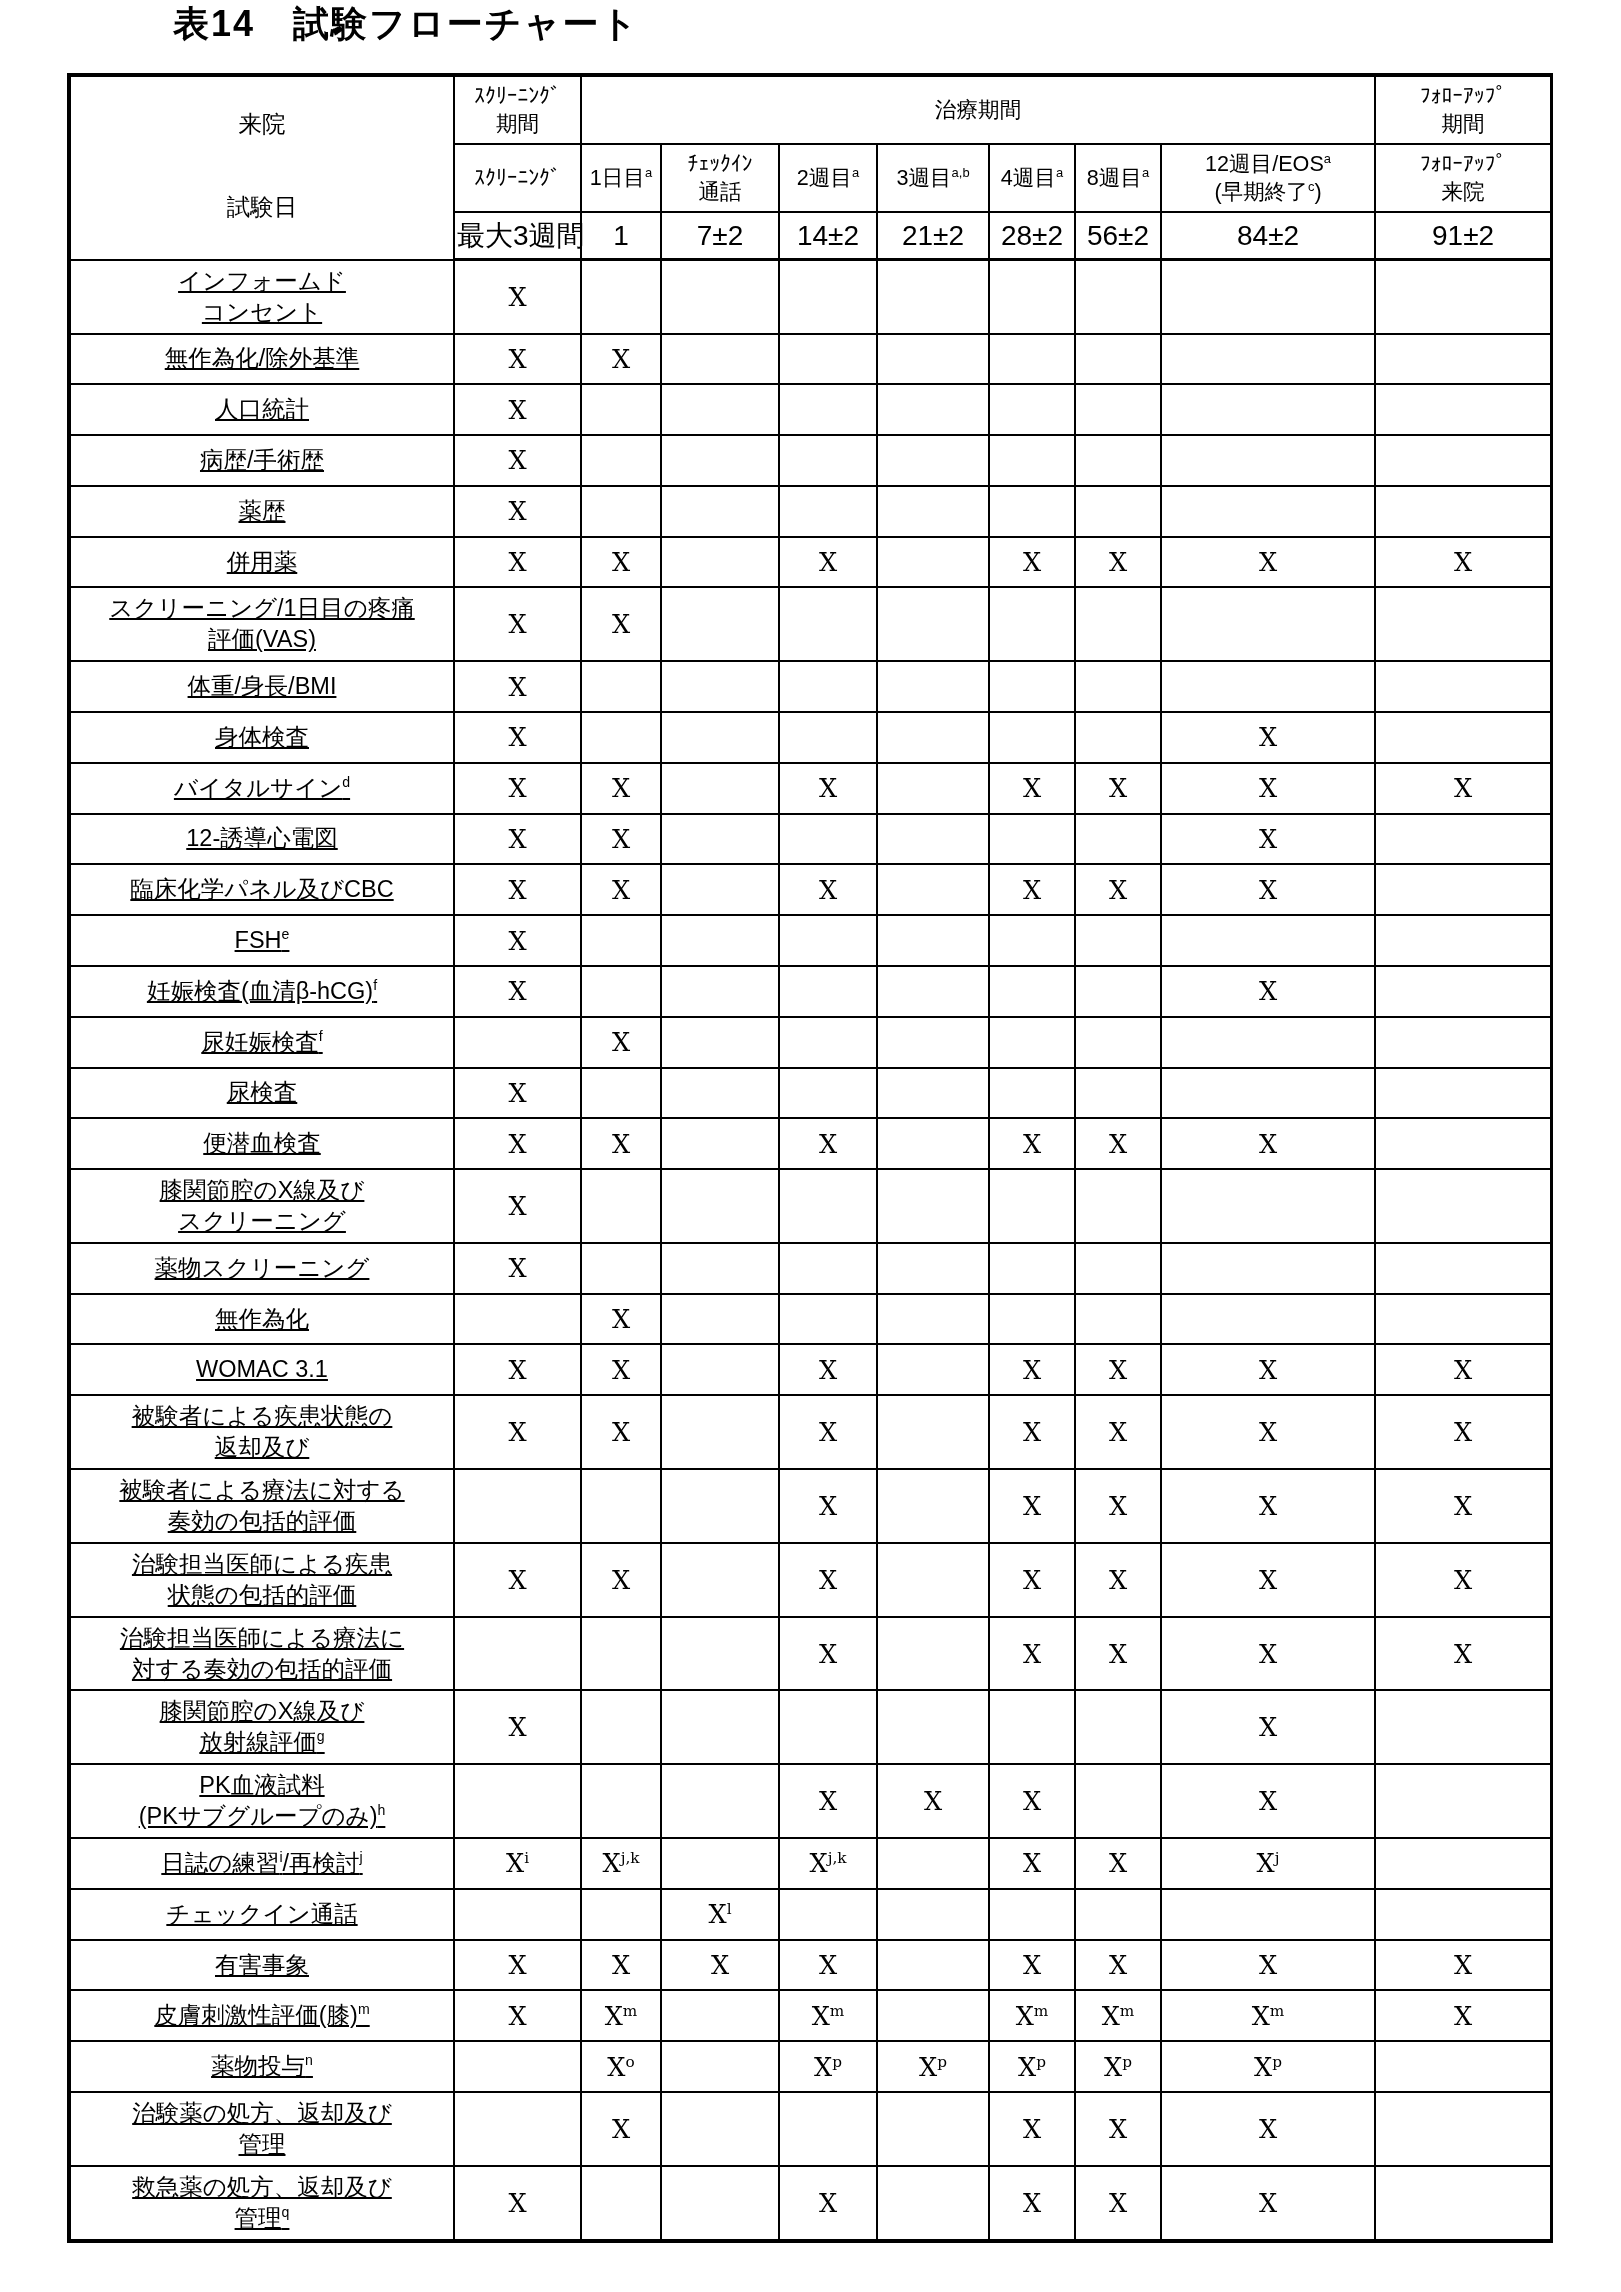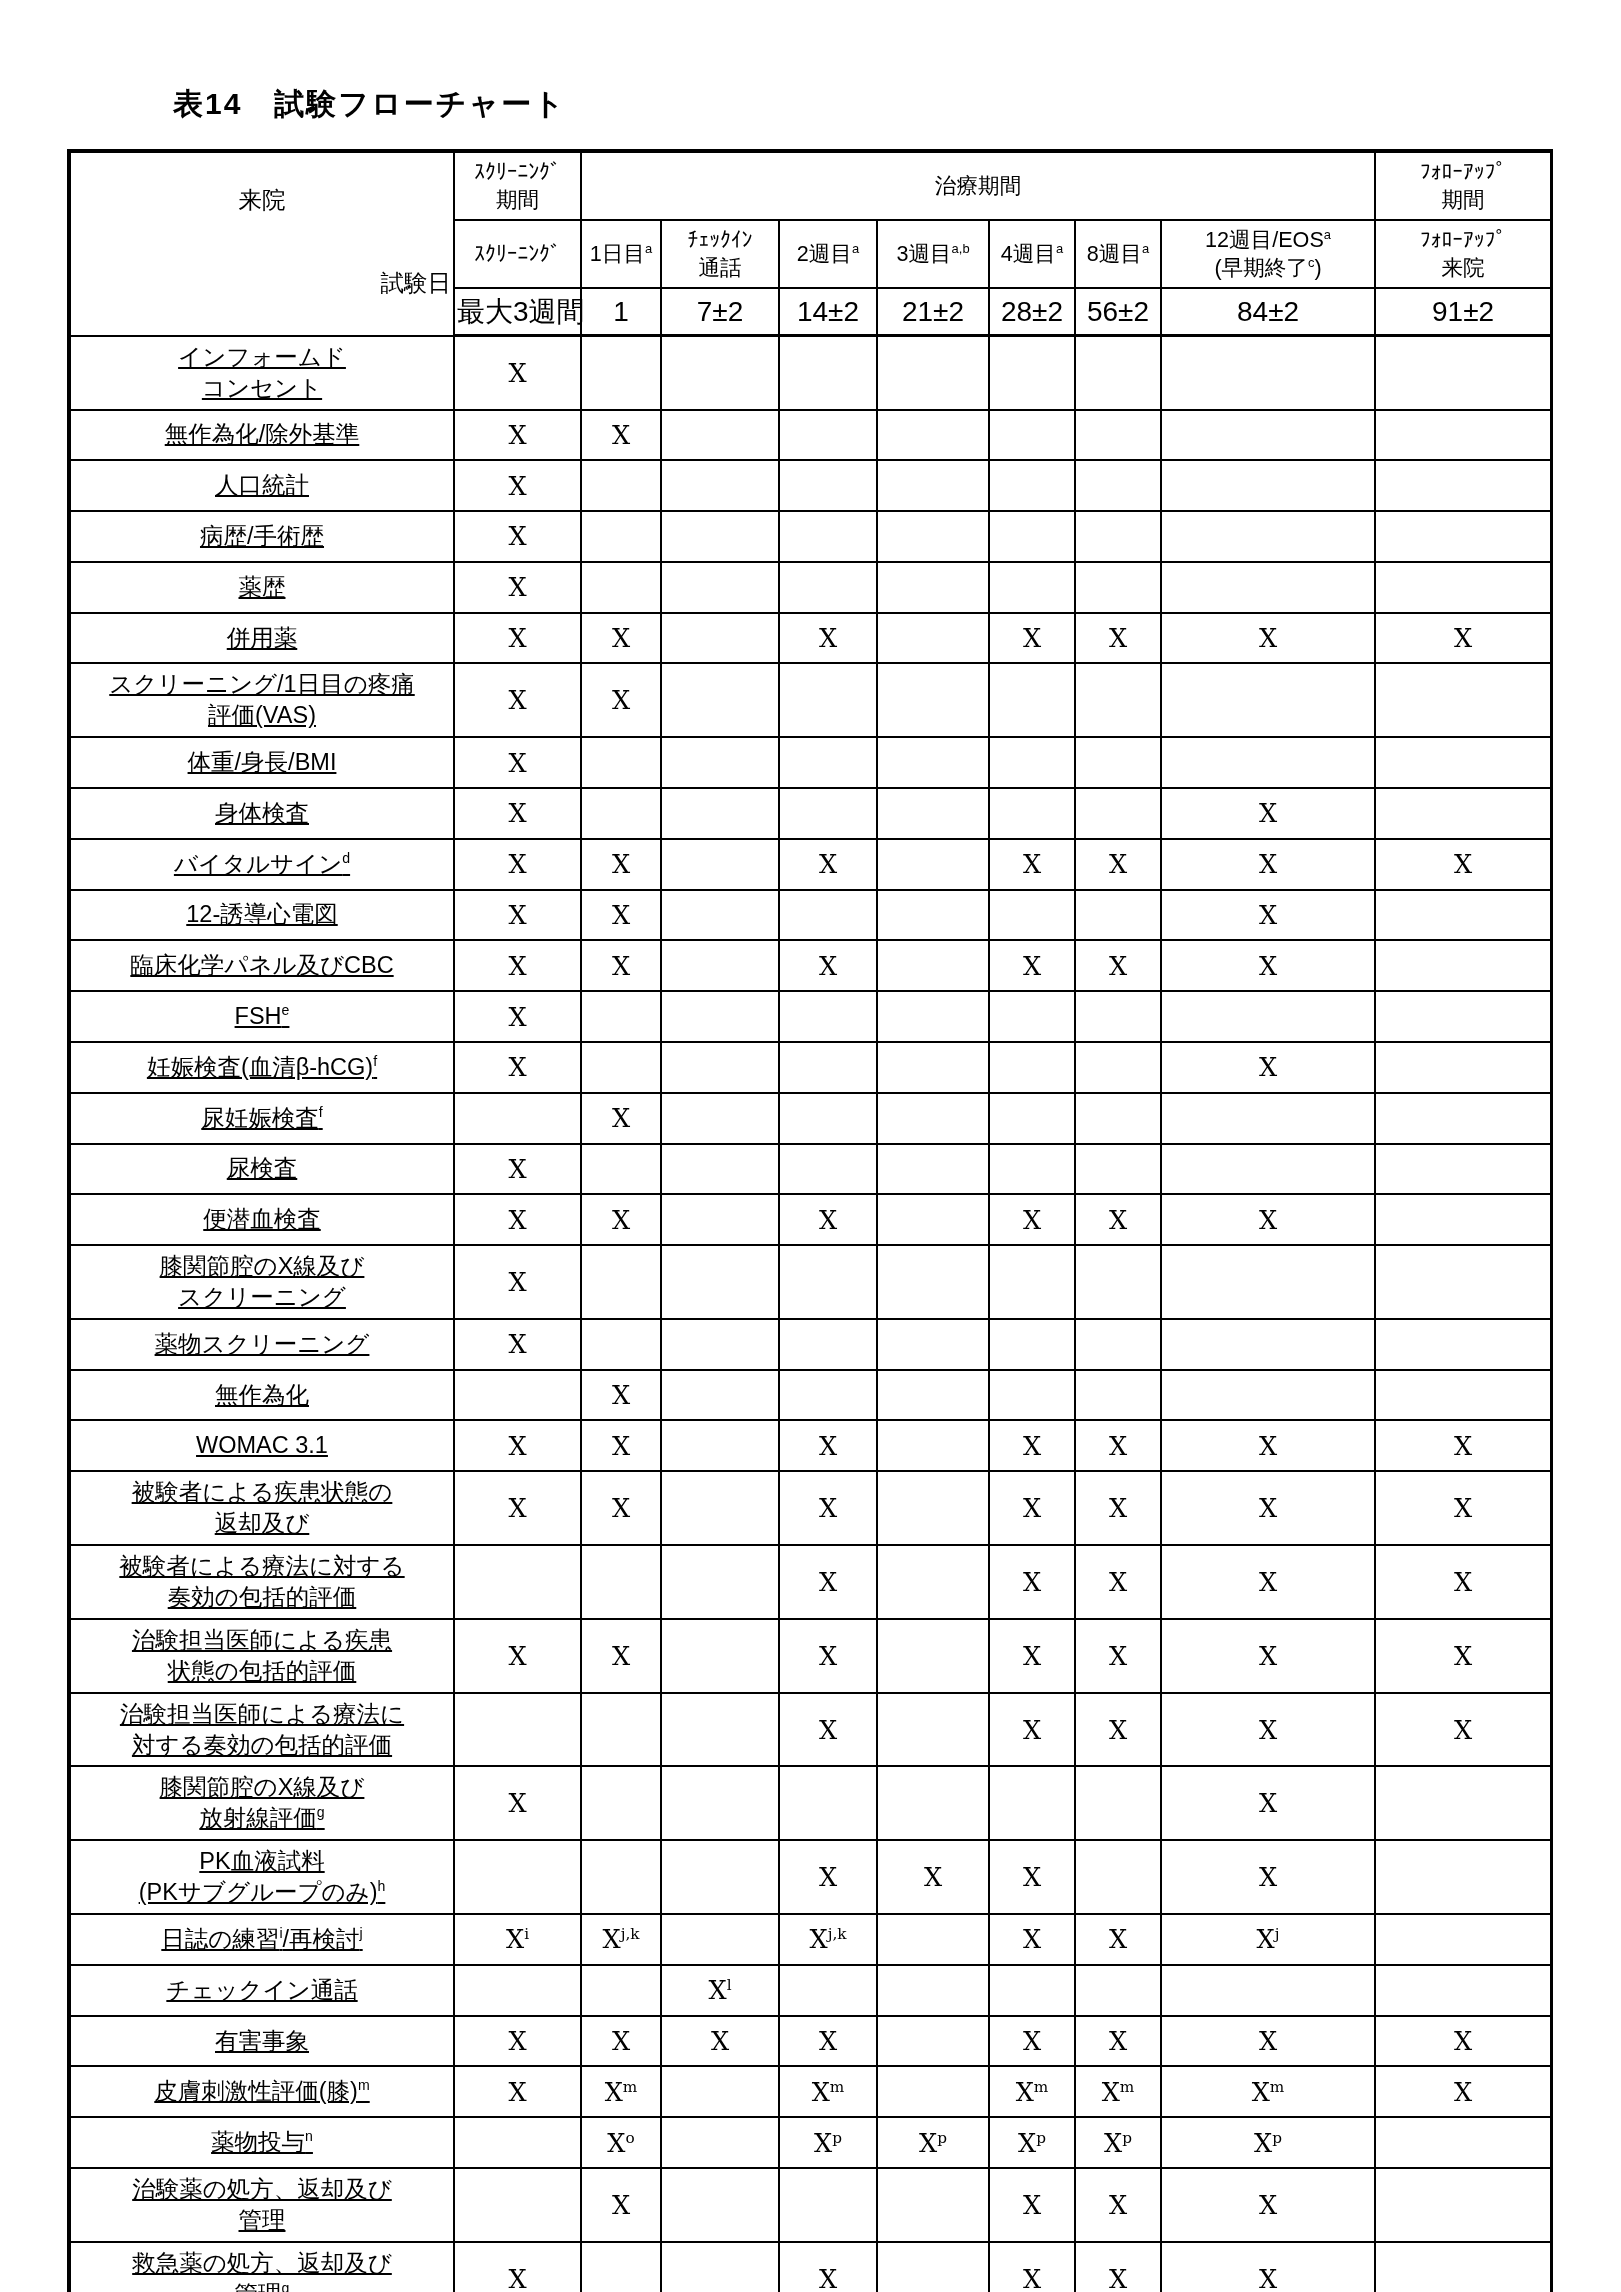--- a/index.html
+++ b/index.html
@@ -2,38 +2,38 @@
 <html><head>
 <meta charset="utf-8">
 <style>
   html,body{margin:0;padding:0;}
   body{
     width:1621px;height:2293px;background:#ffffff;color:#000;
     font-family:"Liberation Sans","DejaVu Sans",sans-serif;
     position:relative;
   }
   .title{
-    padding-top:84px;margin-left:173px;margin-bottom:23.5px;
-    font-size:30px;font-weight:bold;letter-spacing:2px;
+    margin-left:173px;margin-bottom:23.5px;
+    font-size:36px;font-weight:bold;letter-spacing:2px;
   }
   .frame{
     margin-left:67px;width:1482px;border:2.9px solid #000;
   }
   table{border-collapse:collapse;width:100%;table-layout:fixed;}
   th,td{border:2px solid #000;text-align:center;vertical-align:middle;padding:2px;}
   thead th{
     font-weight:normal;font-size:21.6px;line-height:1.3;white-space:pre-line;
   }
   thead tr.period-row th{height:55px;}
   thead tr.visit-row th{height:51px;}
   thead tr.day-row th{height:33px;font-size:28px;white-space:nowrap;}
   thead tr.day-row th{border-bottom:3.9px solid #000;}
   th.head-label{vertical-align:bottom;font-size:23.5px;}
   th.head-label .vlabel{margin-bottom:21.6px;}
-  th.head-label .dlabel{margin-bottom:3.9px;text-align:right;}
+  th.head-label .dlabel{margin-bottom:3.9px;}
   tbody td.label-cell{
     font-size:23.5px;line-height:1.32;white-space:pre-line;padding:4.9px 2.9px;text-decoration:underline;
   }
   tbody td.mark-cell{
     font-family:"DejaVu Serif","Liberation Serif",serif;
     font-size:25.5px;padding:5.9px 2px;height:37px;
   }
   sup{font-size:60%;line-height:0;vertical-align:super;}
 </style>
 </head>

